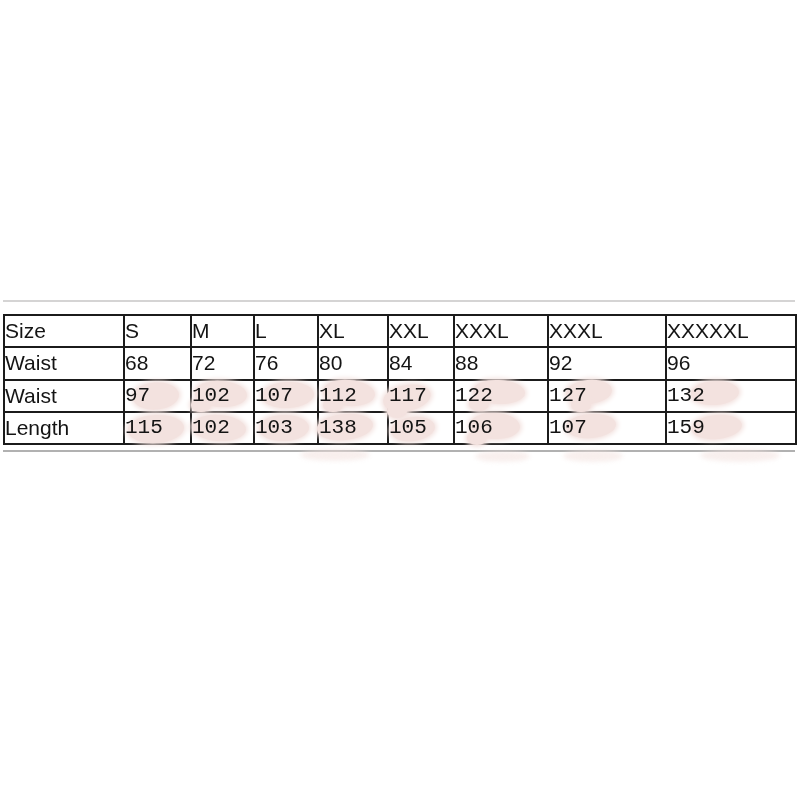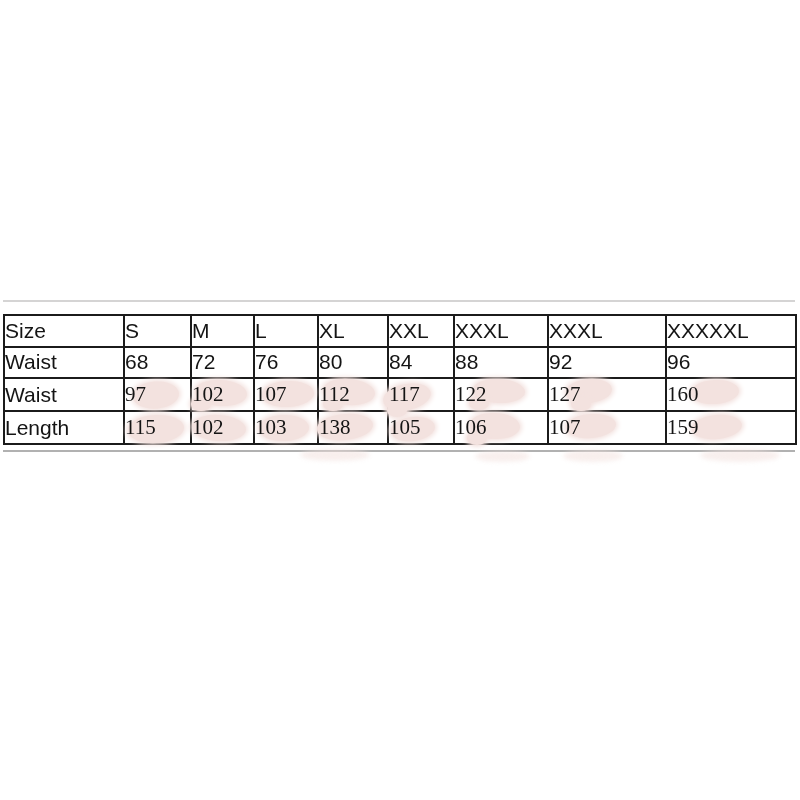--- a/index.html
+++ b/index.html
@@ -24,21 +24,21 @@
     border-collapse:collapse;table-layout:fixed;
   }
   table.size-table td{
     border:2px solid #1b1b1b;
     text-align:left;vertical-align:middle;
     padding:0;position:relative;
     color:#141414;
     font-size:21px;
     overflow:visible;
   }
-  td.serif-num{font-family:Liberation Serif, serif;font-size:24px;}
+  td.serif-num{font-family:Liberation Mono, monospace;font-size:24px;}
   .cell-text{position:relative;z-index:2;}
 
   
   .blob{
     position:absolute;z-index:1;
     left:50%;top:50%;
     border-radius:48% 52% 50% 50%;
     pointer-events:none;
   }
   .blob-tail{
@@ -95,21 +95,21 @@
         </tr>
         <tr>
           <td><span class="cell-text">Waist</span></td>
           <td class="serif-num"><span class="blob" style="width: 46px; height: 27px; background: rgb(243, 226, 223); box-shadow: rgb(243, 226, 223) 0px 0px 5px 2px; transform: translate(calc(-50% - 2px), calc(-50% + 0px)) rotate(-5deg);"></span><span class="cell-text">97</span></td>
           <td class="serif-num"><span class="blob" style="width: 52px; height: 26px; background: rgb(243, 226, 223); box-shadow: rgb(243, 226, 223) 0px 0px 5px 2px; transform: translate(calc(-50% - 2px), calc(-50% - 2px)) rotate(3deg);"></span><span class="blob-tail" style="background: rgb(243, 226, 223); box-shadow: rgb(243, 226, 223) 0px 0px 4px 2px; transform: translate(calc(-50% - 22px), calc(-50% + 9px));"></span><span class="cell-text">102</span></td>
           <td class="serif-num"><span class="blob" style="width: 52px; height: 26px; background: rgb(243, 226, 223); box-shadow: rgb(243, 226, 223) 0px 0px 5px 2px; transform: translate(calc(-50% + 2px), calc(-50% - 1px)) rotate(-3deg);"></span><span class="cell-text">107</span></td>
           <td class="serif-num"><span class="blob" style="width: 52px; height: 26px; background: rgb(243, 226, 223); box-shadow: rgb(243, 226, 223) 0px 0px 5px 2px; transform: translate(calc(-50% - 4px), calc(-50% - 3px)) rotate(4deg);"></span><span class="blob-tail" style="background: rgb(243, 226, 223); box-shadow: rgb(243, 226, 223) 0px 0px 4px 2px; transform: translate(calc(-50% - 20px), calc(-50% + 9px));"></span><span class="cell-text">112</span></td>
           <td class="serif-num"><span class="blob" style="width: 48px; height: 26px; background: rgb(243, 226, 223); box-shadow: rgb(243, 226, 223) 0px 0px 5px 2px; transform: translate(calc(-50% - 14px), calc(-50% + 2px)) rotate(-12deg);"></span><span class="blob-tail" style="background: rgb(243, 226, 223); box-shadow: rgb(243, 226, 223) 0px 0px 4px 2px; transform: translate(calc(-50% - 24px), calc(-50% + 15px));"></span><span class="cell-text">117</span></td>
           <td class="serif-num"><span class="blob" style="width: 52px; height: 24px; background: rgb(243, 226, 223); box-shadow: rgb(243, 226, 223) 0px 0px 5px 2px; transform: translate(calc(-50% - 2px), calc(-50% - 4px)) rotate(2deg);"></span><span class="blob-tail" style="background: rgb(243, 226, 223); box-shadow: rgb(243, 226, 223) 0px 0px 4px 2px; transform: translate(calc(-50% - 22px), calc(-50% + 8px));"></span><span class="cell-text">122</span></td>
           <td class="serif-num"><span class="blob" style="width: 46px; height: 24px; background: rgb(243, 226, 223); box-shadow: rgb(243, 226, 223) 0px 0px 5px 2px; transform: translate(calc(-50% - 18px), calc(-50% - 4px)) rotate(-6deg);"></span><span class="blob-tail" style="background: rgb(243, 226, 223); box-shadow: rgb(243, 226, 223) 0px 0px 4px 2px; transform: translate(calc(-50% - 26px), calc(-50% + 9px));"></span><span class="cell-text">127</span></td>
-          <td class="serif-num"><span class="blob" style="width: 48px; height: 24px; background: rgb(243, 226, 223); box-shadow: rgb(243, 226, 223) 0px 0px 5px 2px; transform: translate(calc(-50% - 16px), calc(-50% - 3px)) rotate(-4deg);"></span><span class="cell-text">160</span></td>
+          <td class="serif-num"><span class="blob" style="width: 48px; height: 24px; background: rgb(243, 226, 223); box-shadow: rgb(243, 226, 223) 0px 0px 5px 2px; transform: translate(calc(-50% - 16px), calc(-50% - 3px)) rotate(-4deg);"></span><span class="cell-text">132</span></td>
         </tr>
         <tr>
           <td><span class="cell-text">Length</span></td>
           <td class="serif-num"><span class="blob" style="width: 56px; height: 28px; background: rgb(243, 226, 223); box-shadow: rgb(243, 226, 223) 0px 0px 5px 2px; transform: translate(calc(-50% - 2px), calc(-50% + 1px)) rotate(-4deg);"></span><span class="cell-text">115</span></td>
           <td class="serif-num"><span class="blob" style="width: 54px; height: 26px; background: rgb(243, 226, 223); box-shadow: rgb(243, 226, 223) 0px 0px 5px 2px; transform: translate(calc(-50% - 4px), calc(-50% + 0px)) rotate(3deg);"></span><span class="cell-text">102</span></td>
           <td class="serif-num"><span class="blob" style="width: 50px; height: 26px; background: rgb(243, 226, 223); box-shadow: rgb(243, 226, 223) 0px 0px 5px 2px; transform: translate(calc(-50% - 2px), calc(-50% + 0px)) rotate(-2deg);"></span><span class="cell-text">103</span></td>
           <td class="serif-num"><span class="blob" style="width: 56px; height: 26px; background: rgb(243, 226, 223); box-shadow: rgb(243, 226, 223) 0px 0px 5px 2px; transform: translate(calc(-50% - 8px), calc(-50% - 1px)) rotate(-6deg);"></span><span class="cell-text">138</span></td>
           <td class="serif-num"><span class="blob" style="width: 44px; height: 24px; background: rgb(243, 226, 223); box-shadow: rgb(243, 226, 223) 0px 0px 5px 2px; transform: translate(calc(-50% - 8px), calc(-50% + 1px)) rotate(-8deg);"></span><span class="cell-text">105</span></td>
           <td class="serif-num"><span class="blob" style="width: 50px; height: 26px; background: rgb(243, 226, 223); box-shadow: rgb(243, 226, 223) 0px 0px 5px 2px; transform: translate(calc(-50% - 6px), calc(-50% - 2px)) rotate(2deg);"></span><span class="blob-tail" style="background: rgb(243, 226, 223); box-shadow: rgb(243, 226, 223) 0px 0px 4px 2px; transform: translate(calc(-50% - 24px), calc(-50% + 10px));"></span><span class="cell-text">106</span></td>
           <td class="serif-num"><span class="blob" style="width: 50px; height: 24px; background: rgb(243, 226, 223); box-shadow: rgb(243, 226, 223) 0px 0px 5px 2px; transform: translate(calc(-50% - 16px), calc(-50% - 2px)) rotate(-5deg);"></span><span class="cell-text">107</span></td>

